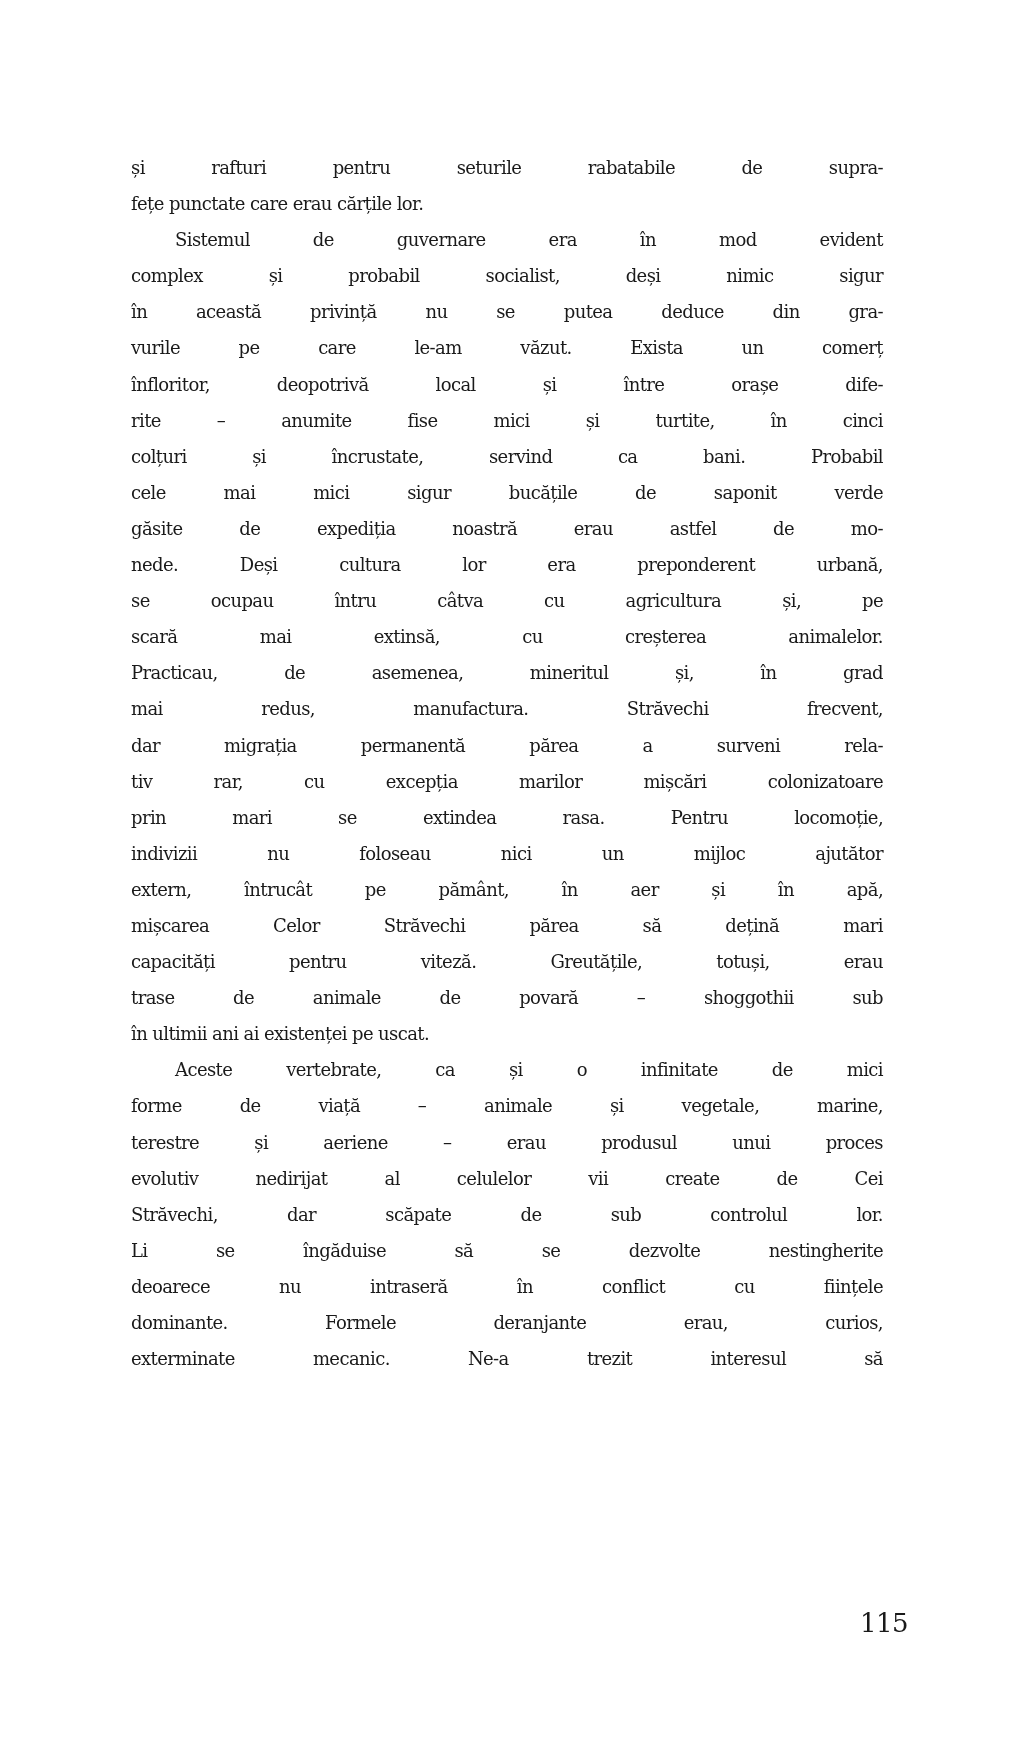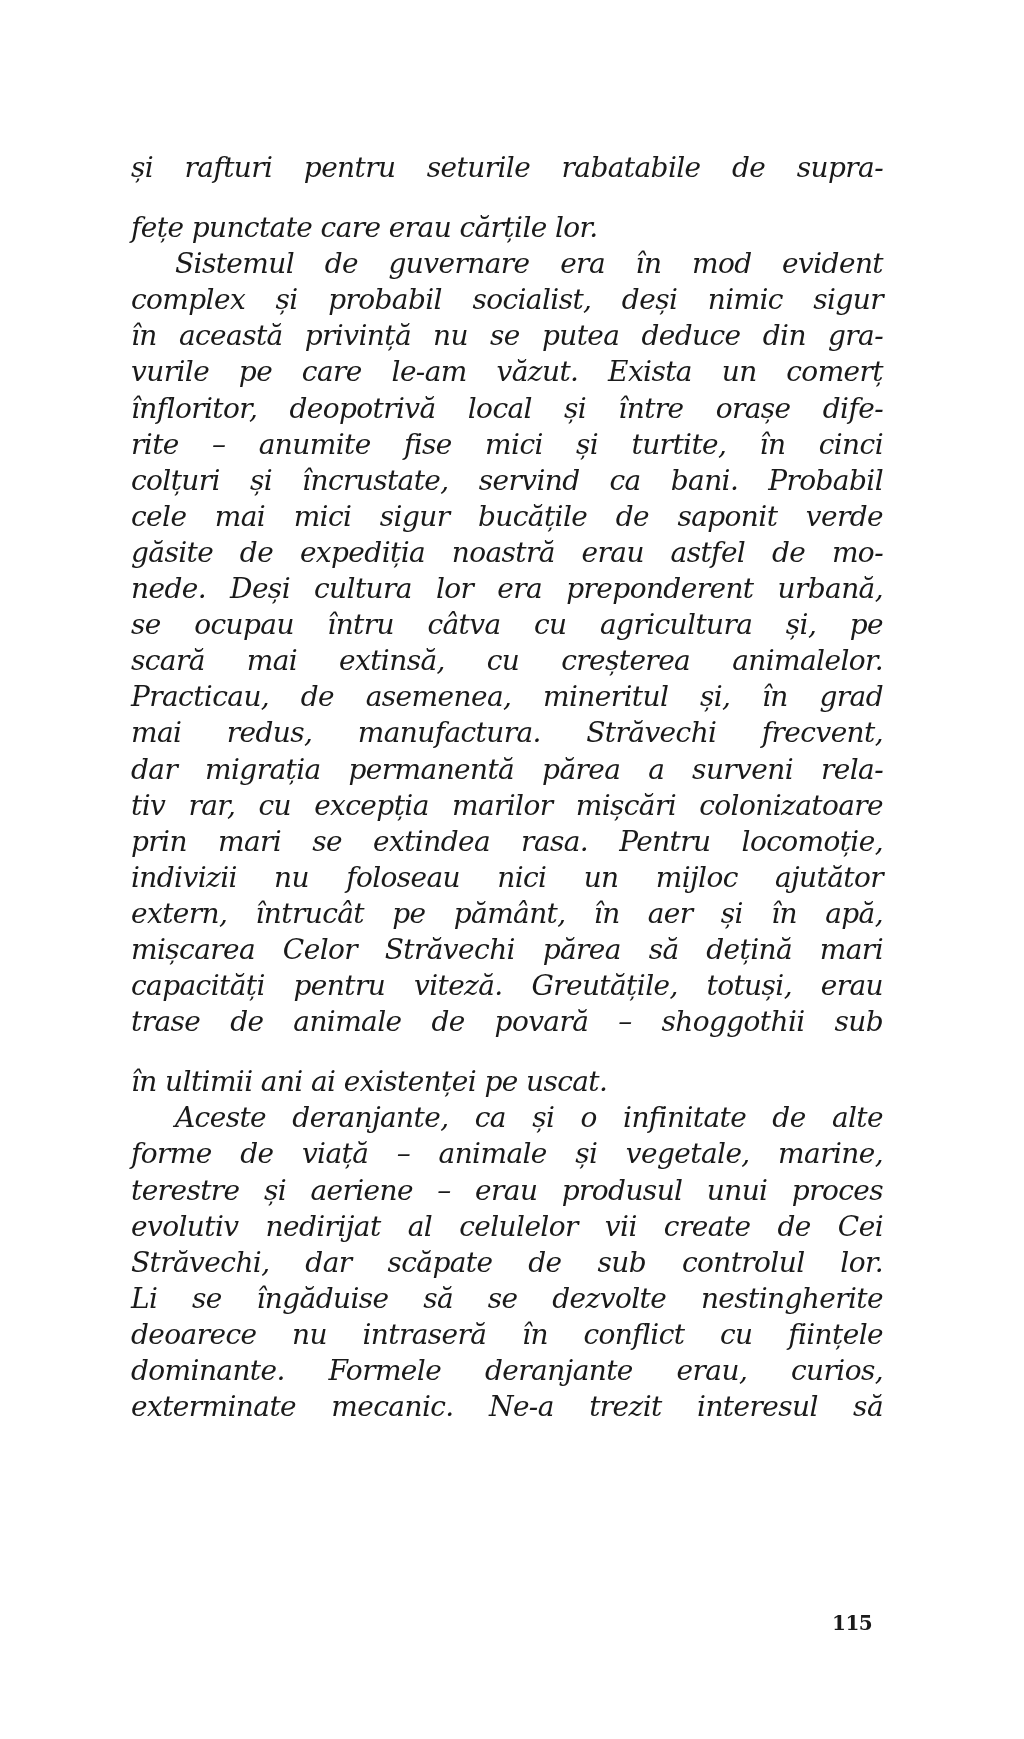--- a/index.html
+++ b/index.html
@@ -17,42 +17,39 @@
     }
     .page {
       position: absolute;
       left: 131px;
       top: 150px;
       width: 752px;
     }
     .line {
       height: 36.1px;
       line-height: 36.1px;
-      font-size: 28px;
+      font-size: 18px;
       letter-spacing: -0.6px;
       white-space: nowrap;
       text-align: justify;
       text-align-last: justify;
-      font-style: italic;
     }
     .line.last {
       text-align-last: left;
-      margin-top: 24px;
     }
     .line.indent {
       padding-left: 44px;
     }
     .page-number {
       position: absolute;
-      left: 832px;
+      left: 860px;
       top: 1608px;
-      font-size: 20px;
+      font-size: 26px;
       letter-spacing: -0.5px;
       line-height: 30px;
-      font-weight: bold;
     }
   </style>
 </head>
 <body>
 
 <div class="page">
 
   <div>
     <div class="line">și rafturi pentru seturile rabatabile de supra-</div>
     <div class="line last">fețe punctate care erau cărțile lor.</div>
@@ -78,21 +75,21 @@
     <div class="line">prin mari se extindea rasa. Pentru locomoție,</div>
     <div class="line">indivizii nu foloseau nici un mijloc ajutător</div>
     <div class="line">extern, întrucât pe pământ, în aer și în apă,</div>
     <div class="line">mișcarea Celor Străvechi părea să dețină mari</div>
     <div class="line">capacități pentru viteză. Greutățile, totuși, erau</div>
     <div class="line">trase de animale de povară – shoggothii sub</div>
     <div class="line last">în ultimii ani ai existenței pe uscat.</div>
   </div>
 
   <div>
-    <div class="line indent">Aceste deranjante, ca și o infinitate de alte</div>
+    <div class="line indent">Aceste vertebrate, ca și o infinitate de mici</div>
     <div class="line">forme de viață – animale și vegetale, marine,</div>
     <div class="line">terestre și aeriene – erau produsul unui proces</div>
     <div class="line">evolutiv nedirijat al celulelor vii create de Cei</div>
     <div class="line">Străvechi, dar scăpate de sub controlul lor.</div>
     <div class="line">Li se îngăduise să se dezvolte nestingherite</div>
     <div class="line">deoarece nu intraseră în conflict cu ființele</div>
     <div class="line">dominante. Formele deranjante erau, curios,</div>
     <div class="line">exterminate mecanic. Ne-a trezit interesul să</div>
   </div>
 </div>

